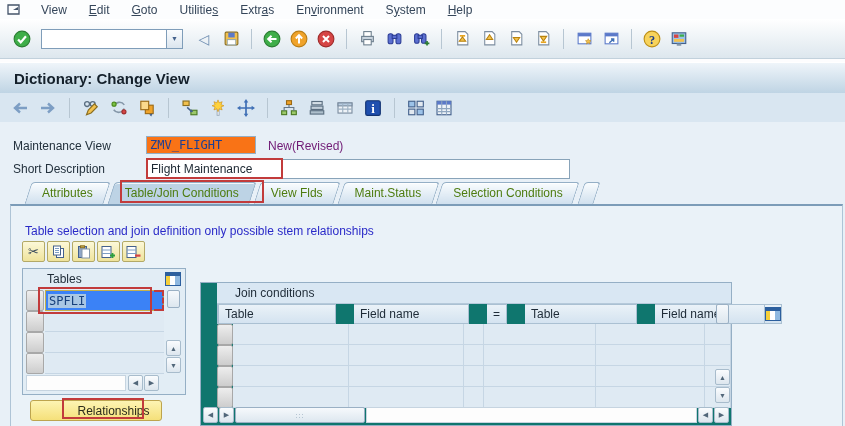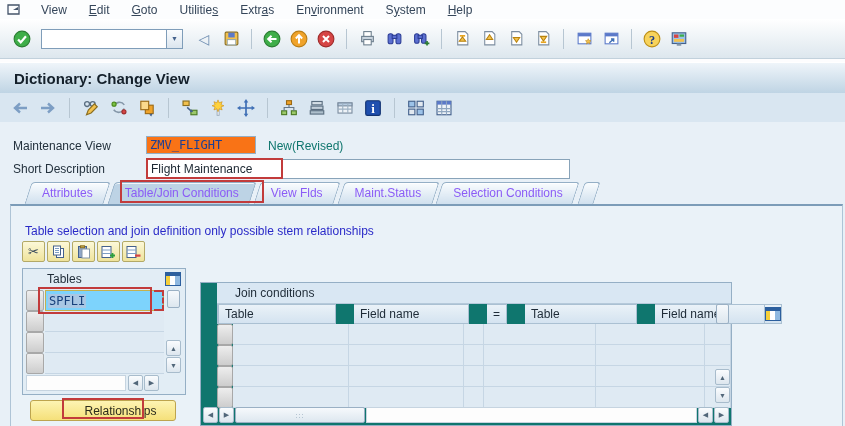--- a/index.html
+++ b/index.html
@@ -33,32 +33,32 @@
   .appbar{position:absolute;top:93px;left:0;right:0;height:29px;background:#d9e6f1;display:flex;align-items:center;
           padding-left:8px;gap:4px;}
   .abtn{width:24px;height:22px;display:inline-flex;align-items:center;justify-content:center;border:0;background:transparent;padding:0;}
 
   
   .workarea{position:absolute;top:122px;left:0;right:0;bottom:0;background:#e8f0f7;}
   .flabel{position:absolute;left:13px;color:#23313d;}
   .fld-mv{position:absolute;left:146px;top:14px;width:110px;height:18px;background:#f97316;border:1px solid #93aec5;
           box-sizing:border-box;display:flex;align-items:center;padding-left:3px;color:#1d3f94;
           font-family:"DejaVu Sans Mono","Liberation Mono",monospace;}
-  .status-text{position:absolute;left:268px;top:17px;color:#0f766e;}
+  .status-text{position:absolute;left:268px;top:17px;color:#701a75;}
   .fld-sd{position:absolute;left:146px;top:37px;width:424px;height:20px;background:#fff;border:1px solid #88a3b9;
           box-sizing:border-box;display:flex;align-items:center;padding-left:4px;color:#1c2732;}
 
   
   .tabstrip{position:absolute;left:10px;right:2px;top:58px;height:24px;display:flex;align-items:flex-end;padding-left:18px;}
   .tab{position:relative;height:22px;line-height:22px;padding:0 14px;margin-right:4px;cursor:default;}
   .tab::before{content:"";position:absolute;inset:0;transform:skewX(-18deg);
                background:linear-gradient(#f9fcfe,#d0e0ee);border:1px solid #94afc6;border-bottom:none;
                border-radius:4px 3px 0 0;box-shadow:inset 0 1px 0 rgba(255,255,255,.8);}
   .tab.active::before{background:#bdd3e5;}
-  .tab span{position:relative;color:#8b5cf6;}
+  .tab span{position:relative;color:#4d7c0f;}
   .tabstub{position:relative;width:16px;height:22px;margin-right:0;}
   .tabstub::before{content:"";position:absolute;inset:0;transform:skewX(-18deg);
                background:linear-gradient(#f9fcfe,#d0e0ee);border:1px solid #94afc6;border-bottom:none;border-radius:4px 3px 0 0;}
 
   
   .content{position:absolute;left:10px;right:2px;top:82px;bottom:0;background:#eaf2f8;
            border-top:2px solid #7c9cb8;border-left:1px solid #aec4d6;border-right:1px solid #aec4d6;}
   .infotext{position:absolute;left:14px;top:18px;color:#2a2ac8;}
   .editbar{position:absolute;left:11px;top:35px;display:flex;gap:2px;}
   .ybtn{width:23px;height:21px;background:linear-gradient(#fcf8d8,#efe39b);border:1px solid #b3a967;border-radius:2px;
@@ -72,38 +72,38 @@
   .tp-title{margin-left:24px;color:#1e2b37;}
   .grid-icon{width:14px;height:12px;border:1px solid #2c5f9e;box-sizing:content-box;
              background:linear-gradient(#2c5f9e 0 3px, rgba(0,0,0,0) 3px),
                         linear-gradient(90deg,#f5cf3a 0 4px,#ffffff 4px 9px,#8fb8e0 9px);}
   .tp-icon{position:absolute;right:4px;top:3px;}
   .tp-rows{position:absolute;left:3px;top:21px;}
   .trow{display:flex;height:21px;}
   .rowsel{width:18px;height:21px;background:linear-gradient(#eeeeee,#cdcdcd);border:1px solid #a8a8a8;
           border-radius:2px;box-sizing:border-box;margin-right:1px;}
   .tcell{width:119px;height:21px;border-bottom:1px solid #c6d6e4;background:#dfeaf3;box-sizing:border-box;}
-  .tcell.filled{background:#7dd3fc;border:1px solid #c5b04c;display:flex;align-items:center;padding-left:2px;
+  .tcell.filled{background:#3b82f6;border:1px solid #c5b04c;display:flex;align-items:center;padding-left:2px;
                 font-family:"DejaVu Sans Mono","Liberation Mono",monospace;color:#17407c;}
   .selhl{background:#a9c7e4;padding:0 1px;}
   .vscroll{position:absolute;width:15px;}
   .vthumb{width:13px;height:18px;margin:0 auto;background:linear-gradient(#f6f9fc,#dde7ef);border:1px solid #9ab0c4;border-radius:2px;box-sizing:border-box;}
   .sbtn{width:15px;height:16px;background:linear-gradient(#fafcfe,#dde6ee);border:1px solid #a8bccc;border-radius:2px;
         display:flex;align-items:center;justify-content:center;font-size:7px;color:#52677a;box-sizing:border-box;padding:0;}
   .tp-vscroll{right:4px;top:21px;bottom:22px;}
   .tp-vthumb{position:absolute;top:0;left:1px;}
   .tp-up{position:absolute;left:0;top:50px;}
   .tp-dn{position:absolute;left:0;top:67px;}
   .tp-hscroll{position:absolute;left:3px;bottom:3px;height:16px;display:flex;align-items:center;}
   .htrack{height:16px;background:#fdfdfd;border:1px solid #c6d4e0;box-sizing:border-box;}
   .tp-htrack{width:100px;}
   .tp-hbtns{display:flex;gap:1px;margin-left:2px;}
 
   
-  .relbtn{position:absolute;left:19px;top:194px;width:146px;height:21px;
+  .relbtn{position:absolute;left:19px;top:194px;width:132px;height:21px;
           background:linear-gradient(#fdf4b3,#f5e07a);border:1px solid #bda44e;border-radius:3px;
           color:#2b2b1c;font-size:12px;font-family:"Liberation Sans",sans-serif;padding-left:41px;}
 
   
   .joinpanel{position:absolute;left:189px;top:76px;width:532px;height:144px;background:#0f766e;
              border:1px solid #95afc5;box-sizing:border-box;padding-left:16px;}
   .jp-title{height:20px;background:#d9e7f3;border-bottom:1px solid #b5c9da;display:flex;align-items:center;
             padding-left:18px;color:#1e2b37;}
   .jp-headrow{display:flex;height:20px;}
   .jhsel{width:16px;background:linear-gradient(#e9f1f8,#d3e2ef);border:1px solid #aac0d2;box-sizing:border-box;}

